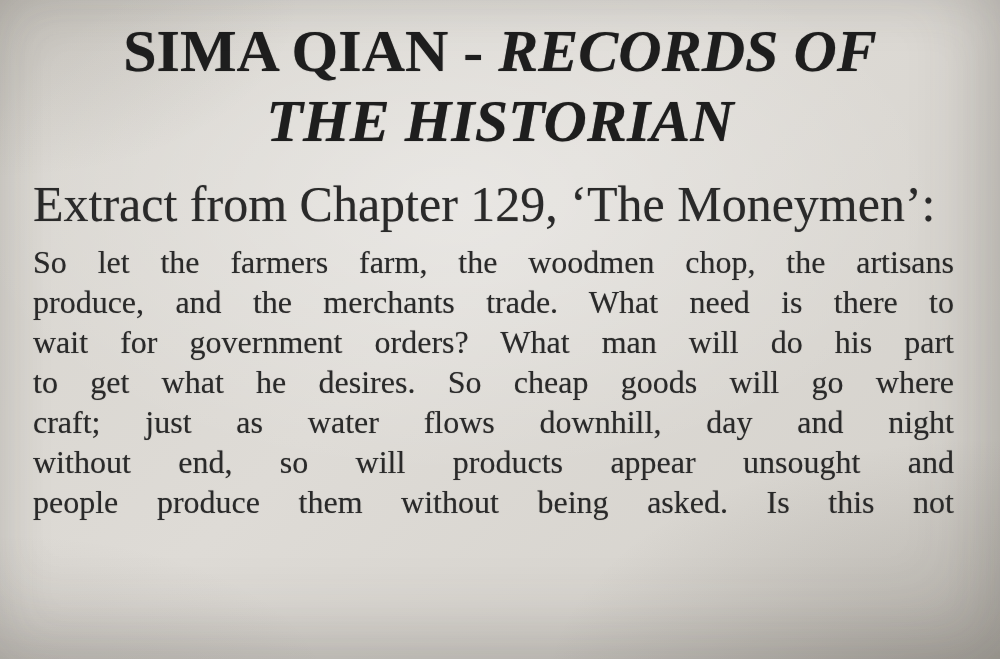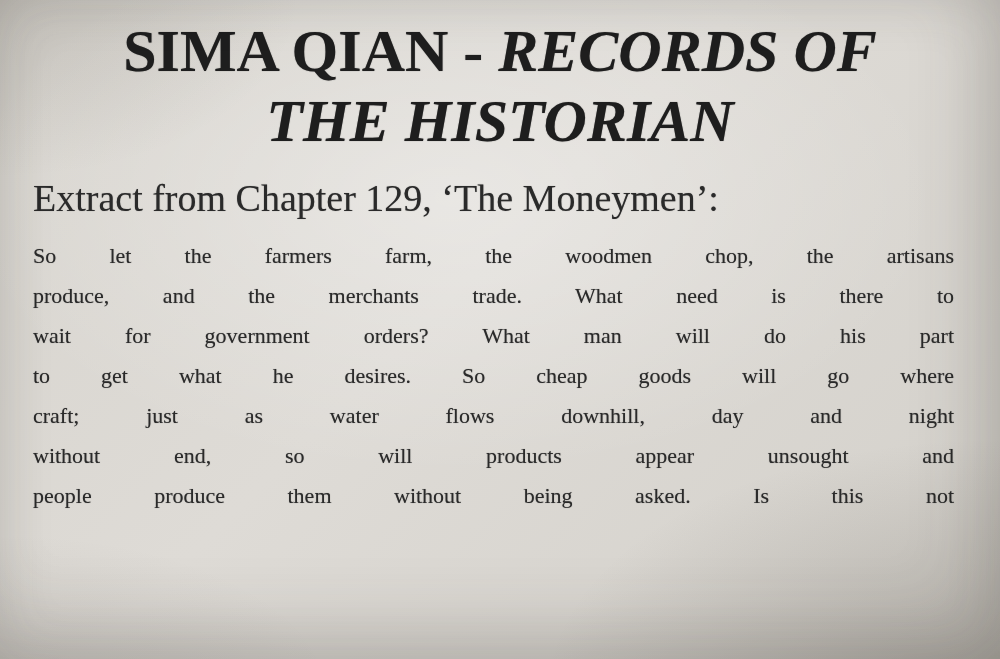--- a/index.html
+++ b/index.html
@@ -38,28 +38,28 @@
     font-size: 60px;
     line-height: 70px;
     color: #1e1e1e;
     text-shadow: 0 0 1px rgba(30,30,30,0.55);
     white-space: nowrap;
   }
   .title .italic {
     font-style: italic;
   }
   .subtitle {
-    margin: 22px 35px 0 33px;
-    font-size: 38px;
+    margin: 28px 35px 0 33px;
+    font-size: 50px;
     line-height: 40px;
     text-shadow: 0 0 1px rgba(40,40,40,0.45);
   }
   .body-text {
     margin: 18px 46px 0 33px;
-    font-size: 22px;
+    font-size: 32px;
     line-height: 40px;
     text-shadow: 0 0 1px rgba(40,40,40,0.45);
   }
   .body-line {
     text-align: justify;
     text-align-last: justify;
   }
   .body-line.last {
     text-align-last: left;
   }

